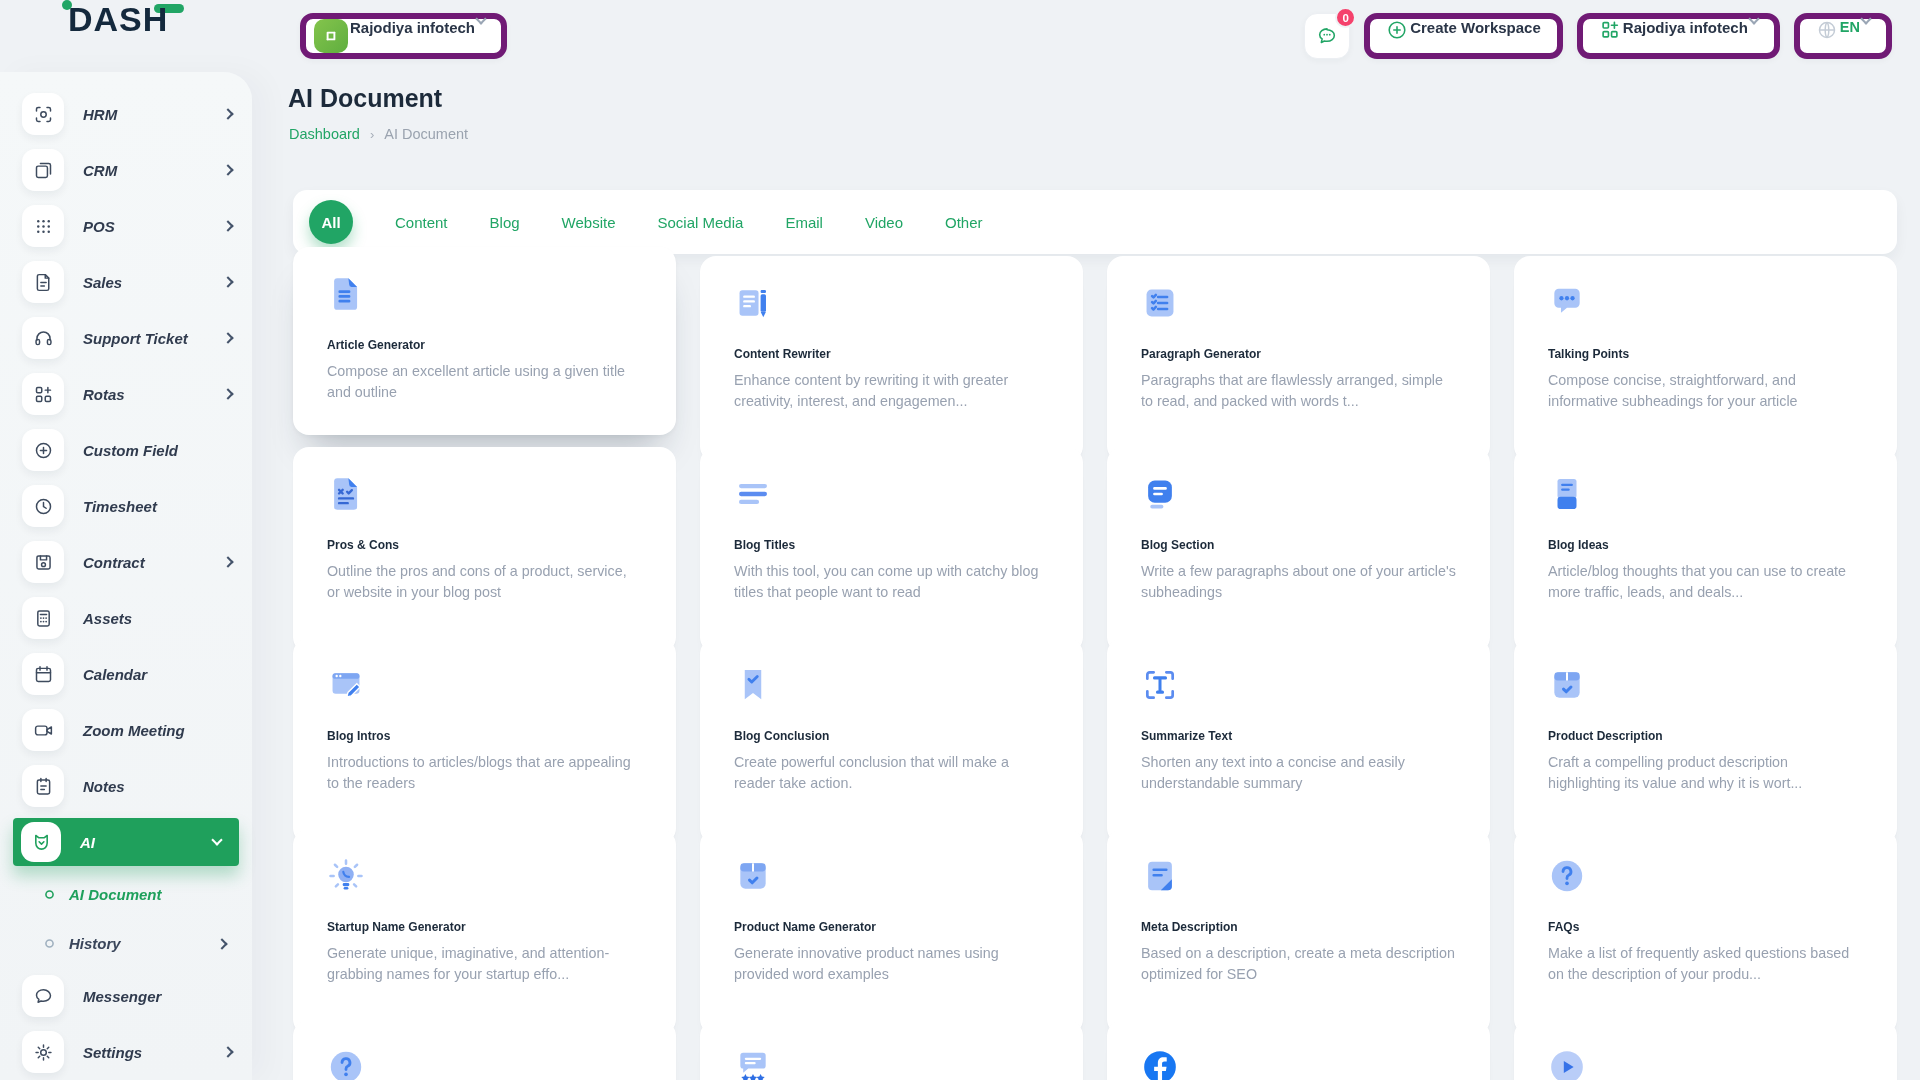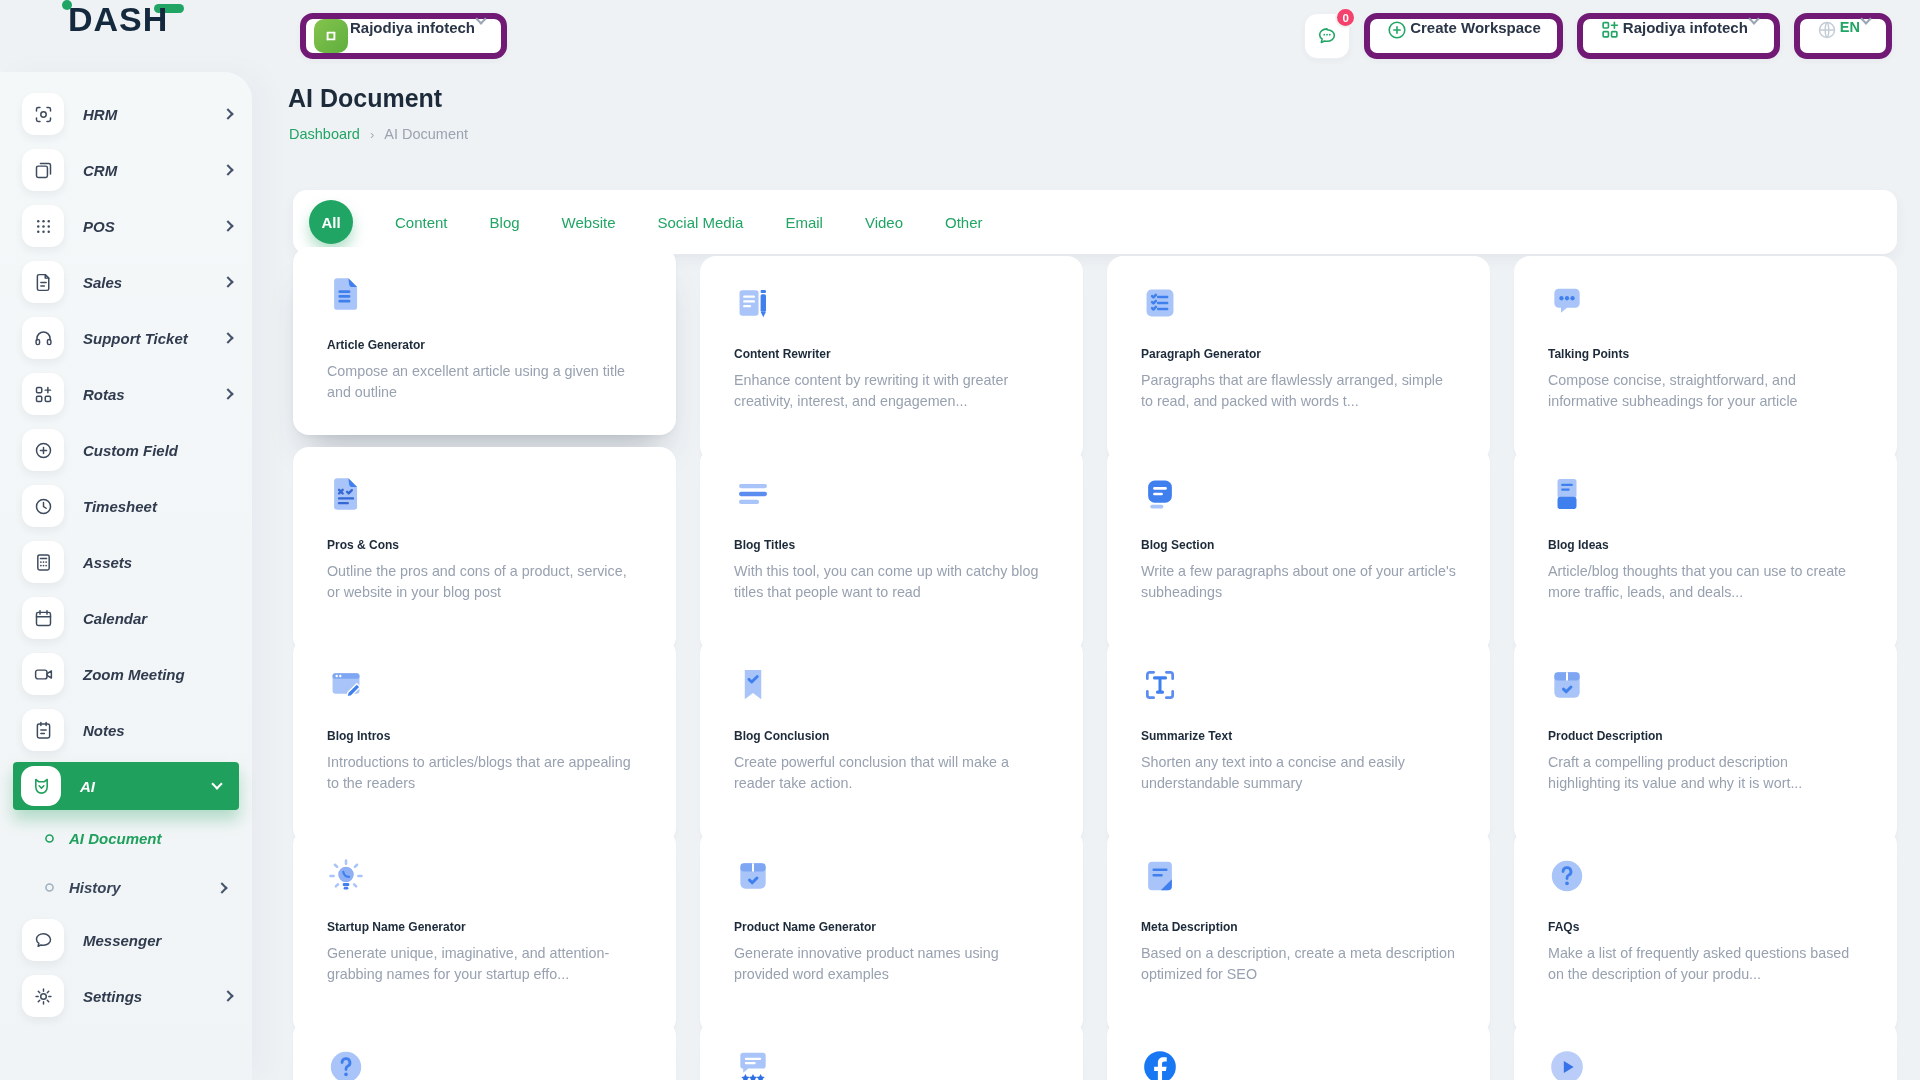--- a/index.html
+++ b/index.html
@@ -286,20 +286,33 @@
             <svg viewBox="0 0 24 24" fill="none" stroke="currentColor" stroke-width="1.7" stroke-linecap="round">
               <circle cx="12" cy="12" r="8"></circle>
               <path d="M12 7.5V12l3 2"></path>
             </svg>
           </span>
         </span>
         <span class="side-label">Timesheet</span>
 
       </div>
 
+      <div class="side-item chev-right">
+        <span class="icon-box">
+          <span class="hicon">
+            <svg viewBox="0 0 24 24" fill="none" stroke="currentColor" stroke-width="1.7" stroke-linecap="round" stroke-linejoin="round">
+              <rect x="4.5" y="4.5" width="15" height="15" rx="2"></rect>
+              <path d="M8.5 4.5V9h7V4.5"></path>
+              <circle cx="12" cy="14.5" r="2.2"></circle>
+            </svg>
+          </span>
+        </span>
+        <span class="side-label">Contract</span>
+        <span class="chev"></span>
+      </div>
 
       <div class="side-item">
         <span class="icon-box">
           <span class="hicon">
             <svg viewBox="0 0 24 24" fill="none" stroke="currentColor" stroke-width="1.7" stroke-linecap="round">
               <rect x="5.5" y="3.5" width="13" height="17" rx="2"></rect>
               <path d="M8.5 7.5h7"></path>
               <g fill="currentColor" stroke="none">
                 <circle cx="9" cy="11.5" r="1"></circle>
                 <circle cx="12" cy="11.5" r="1"></circle>

